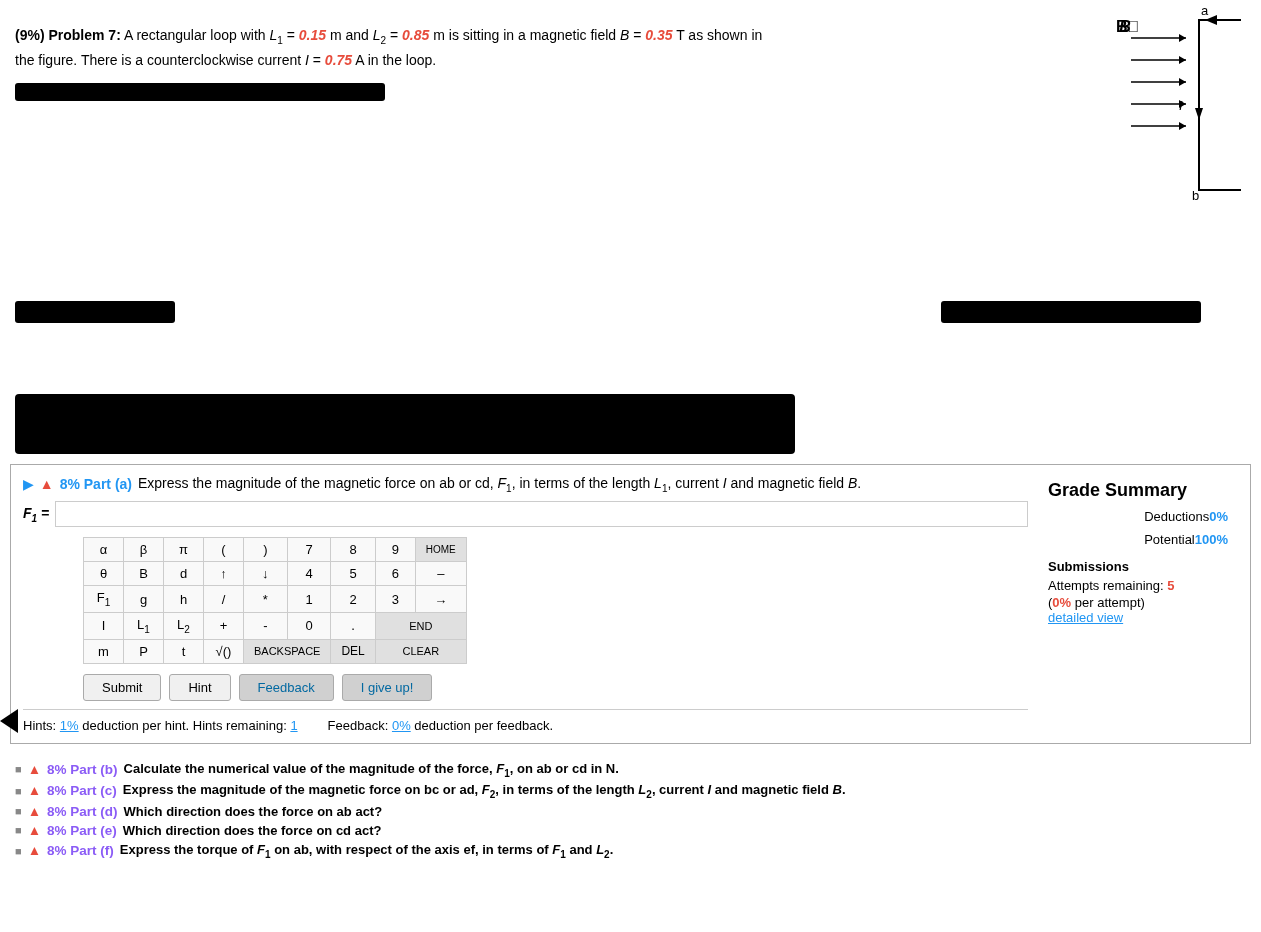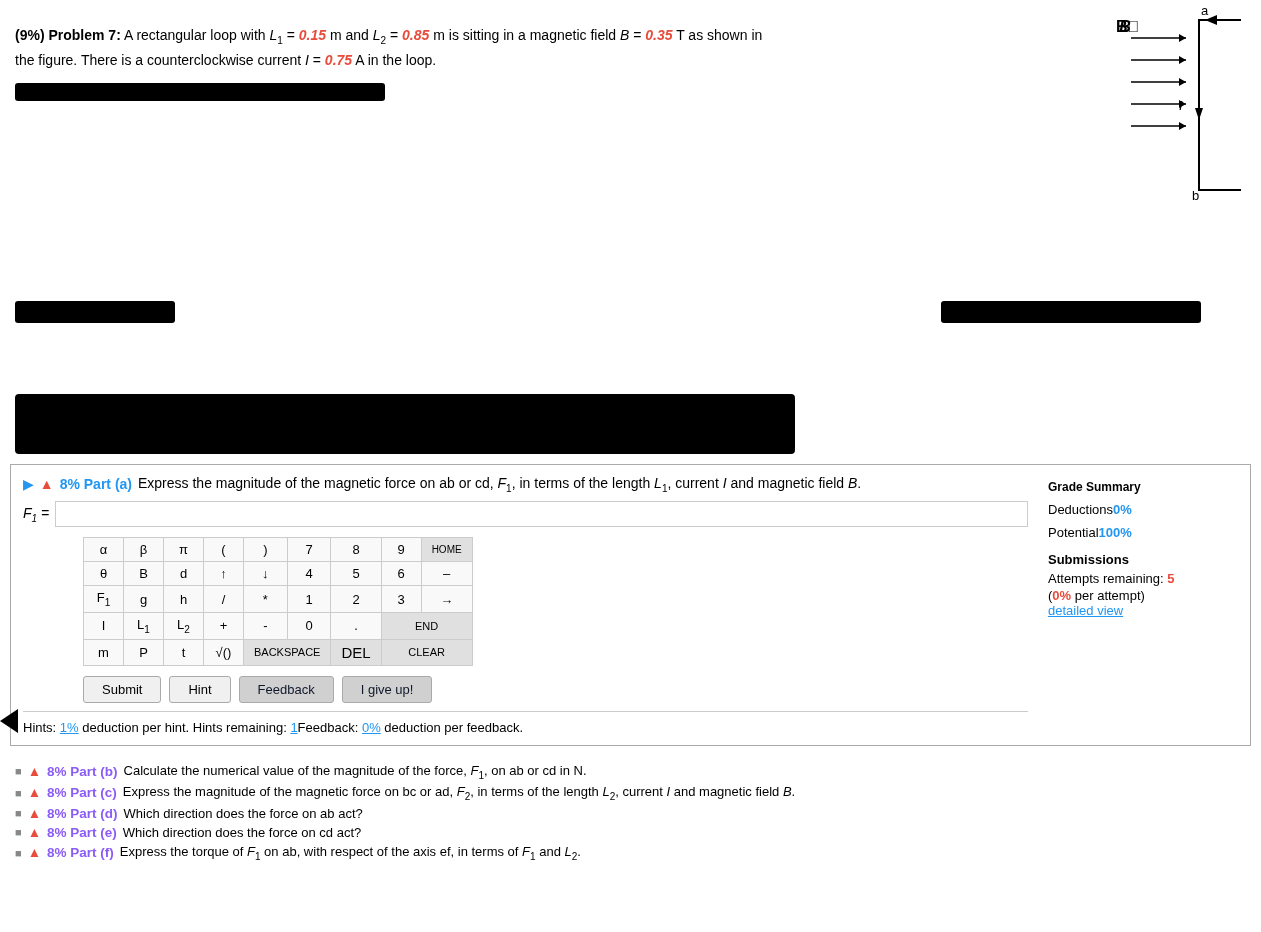--- a/index.html
+++ b/index.html
@@ -115,20 +115,21 @@
       display: flex;
       align-items: center;
       margin-bottom: 10px;
       gap: 6px;
     }
 
     .f1-label {
       font-style: italic;
       font-size: 14px;
       white-space: nowrap;
+      font-weight: bold;
     }
 
     .answer-input {
       flex: 1;
       height: 26px;
       border: 1px solid #ccc;
       font-size: 14px;
       padding: 2px 4px;
       outline: none;
     }
@@ -143,27 +144,27 @@
     }
 
     .right-panel {
       width: 200px;
       padding: 5px 10px;
       font-size: 13px;
     }
 
     .grade-summary-title {
       font-weight: bold;
-      font-size: 12px;
+      font-size: 18px;
       margin-bottom: 4px;
     }
 
     .grade-row {
       display: flex;
-      justify-content: flex-start;
+      justify-content: flex-end;
       margin-bottom: 2px;
       margin-top: 8px;
     }
 
     .grade-row .zero { color: #2196F3; font-weight: bold; }
     .grade-row .hundred { color: #2196F3; font-weight: bold; }
 
     .submissions-title {
       font-weight: bold;
       margin-top: 12px;
@@ -190,70 +191,71 @@
       padding: 4px 10px;
       text-align: center;
       cursor: pointer;
       min-width: 40px;
       background: #f9f9f9;
     }
 
     .kbd-home { background: #e0e0e0 !important; font-size: 10px; min-width: 50px !important; }
     .kbd-end { background: #e0e0e0 !important; font-size: 11px; margin-top: 29px; }
     .kbd-backspace { background: #e0e0e0 !important; font-size: 11px; }
-    .kbd-del { background: #e0e0e0 !important; font-size: 15px; }
+    .kbd-del { background: #e0e0e0 !important; font-size: 12px; }
     .kbd-clear { background: #e0e0e0 !important; font-size: 11px; }
 
     .button-row {
       display: flex;
       gap: 8px;
       margin: 10px 0 8px 60px;
     }
 
     .btn-submit, .btn-hint, .btn-feedback, .btn-giveup {
       padding: 5px 18px;
       border: 1px solid #aaa;
       border-radius: 3px;
       cursor: pointer;
       font-size: 13px;
       background: #f0f0f0;
     }
 
     .btn-feedback, .btn-giveup {
       background: #d0d0d0;
-      color: #0f172a;
+      color: #0369a1;
     }
 
     .hints-row {
       border-top: 1px solid #ccc;
       padding-top: 8px;
       margin-top: 4px;
       font-size: 13px;
       display: flex;
+      gap: 30px;
     }
 
     .hints-row a { color: #2196F3; text-decoration: underline; }
 
     .other-parts {
       padding: 8px 15px;
       font-size: 13.5px;
     }
 
     .other-part-row {
       display: flex;
       align-items: center;
       gap: 6px;
       margin: 4px 0;
     }
 
     .sq-icon { color: #888; font-size: 11px; }
     .tri-icon { color: #e74c3c; }
     .part-link { color: #8b5cf6; font-weight: bold; }
 
-    .sub-text { font-size: 13px; }
+    .sub-text { font-size: 13px; font-weight: bold; }
 
     sub, sup { font-size: 10px; }
   </style>
 </head>
 <body>
 
 <div class="top-section">
   <div class="problem-text">
     <p>
       <strong>(9%)</strong>

